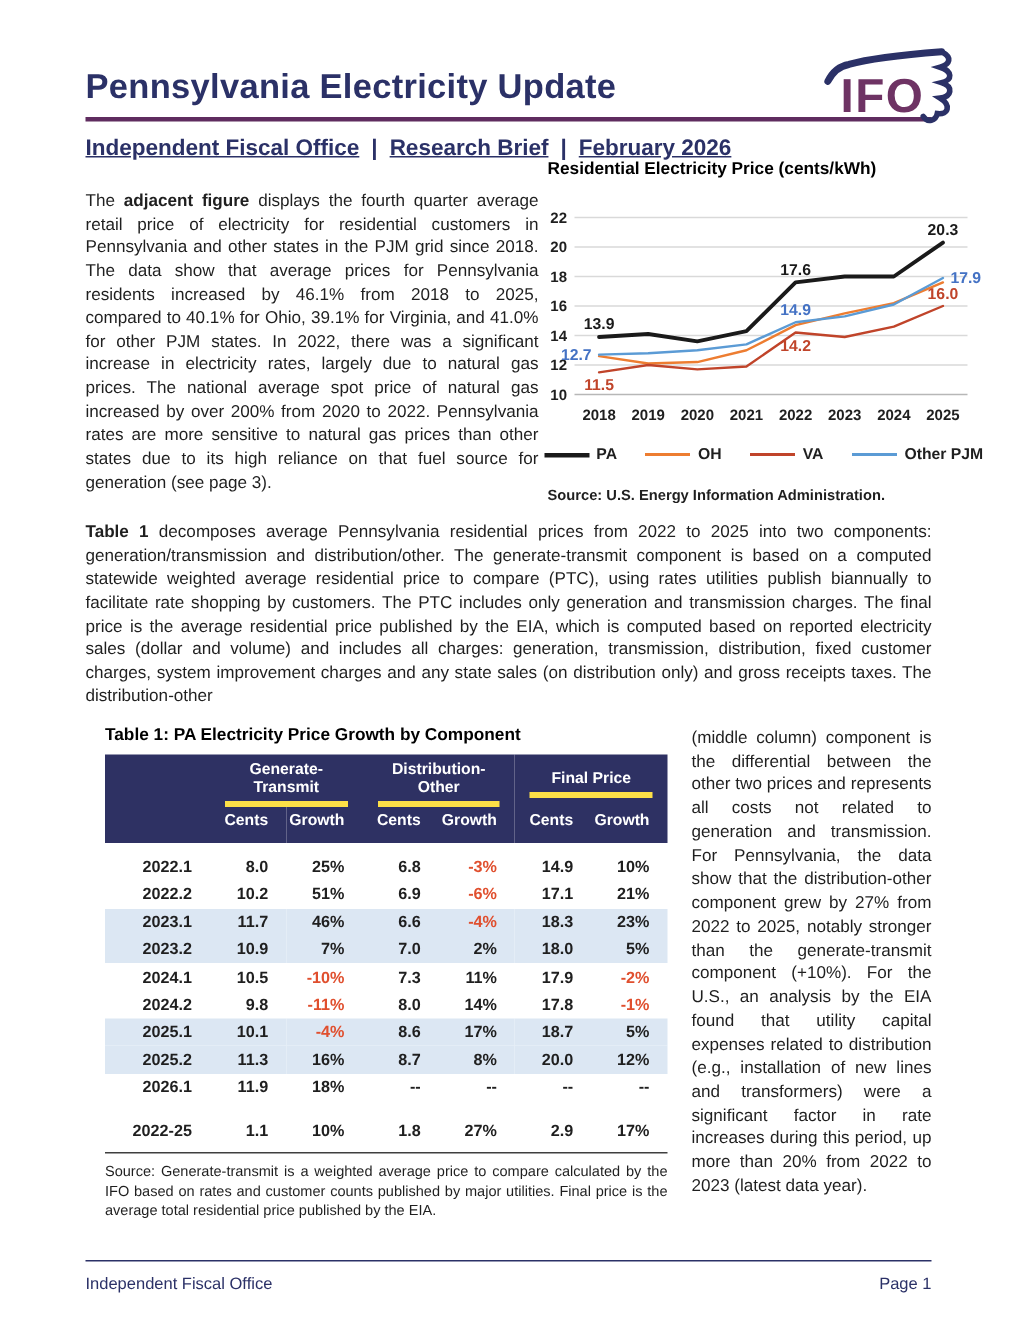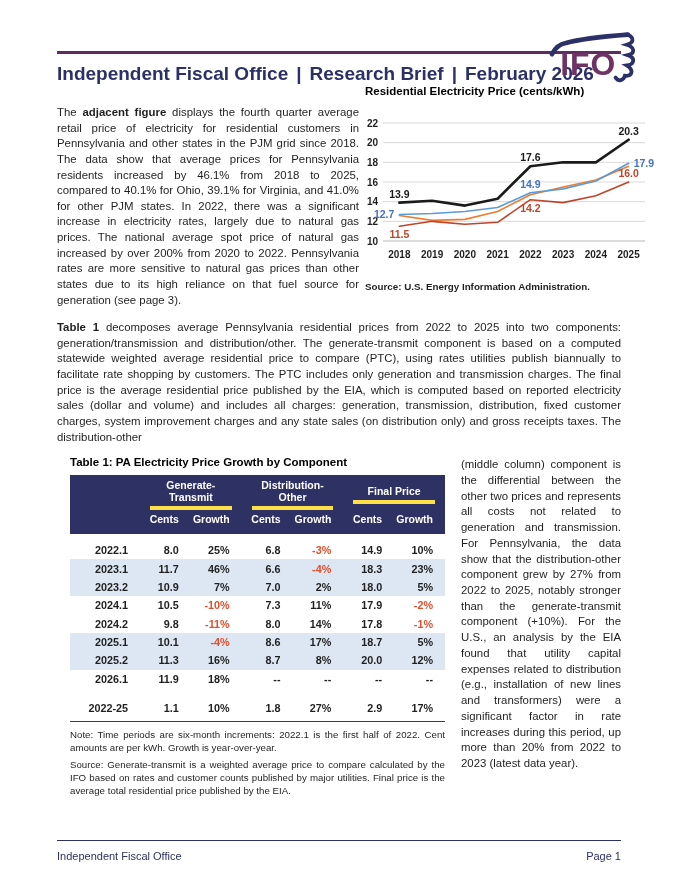--- a/index.html
+++ b/index.html
@@ -3,21 +3,21 @@
 <meta charset="utf-8">
 <style>
   html,body{margin:0;padding:0;background:#fff;}
   .page{width:678px;height:881px;position:relative;box-sizing:border-box;
     padding:44px 57px 0 57px;background:#fff;overflow:hidden;
     font-family:"Liberation Sans","DejaVu Sans",sans-serif;color:#1f1f1f;}
   
   .doc-title{margin:0;font-size:23px;font-weight:bold;color:var(--navy);letter-spacing:.2px;}
   .logo{position:absolute;top:28px;right:36px;}
   .title-rule{border-bottom:3px solid var(--rule-purple);margin-top:7px;}
-  .subtitle{margin-top:9px;font-size:19px;font-weight:bold;color:var(--navy);}
+  .subtitle{margin-top:9px;font-size:15px;font-weight:bold;color:var(--navy);text-decoration:underline;}
   .subtitle .sep{margin:0 8px;}
   
   .intro{font-size:11.4px;line-height:1.33;text-align:justify;margin:15px 0 10px;}
   .row1{display:flex;margin-right:-44px;}
   .para-left{width:302px;flex:none;font-size:11.4px;line-height:1.37;text-align:justify;margin:20px 0 0;}
   .chart-block{width:300px;flex:none;margin-left:6px;}
   .chart-title{font-size:11.5px;font-weight:bold;color:#000;margin:0 0 0 6px;}
   #chart-svg{display:block;width:300px;height:152px;margin-top:16px;}
   #chart-svg text.tick{font-size:10px;font-weight:bold;fill:#1f1f1f;
     font-family:"Liberation Sans","DejaVu Sans",sans-serif;}
@@ -48,20 +48,21 @@
   .right-col{flex:1;font-size:11.4px;line-height:1.38;text-align:justify;margin-top:3px;}
   
   .footer{position:absolute;left:57px;right:57px;bottom:19px;border-top:1px solid var(--navy);
     padding-top:9px;display:flex;justify-content:space-between;font-size:11px;color:var(--navy);}
 </style>
 </head>
 <body>
 
 <div class="page">
 
+  <h1 class="doc-title">Pennsylvania Electricity Update</h1>
 
   <svg class="logo" width="96" height="58" viewBox="0 0 100 62">
     <path d="M5,28 C9,20 14,17 20,16 C34,12 60,9 86,7" fill="none" stroke="#2B3167" stroke-width="5" stroke-linecap="round"></path>
     <path d="M86,7 C94,11 92,16 85,18 C94,21 94,27 86,29 C95,32 93,39 85,40 C93,45 91,52 83,51 C82,56 76,58 73,53" fill="none" stroke="#2B3167" stroke-width="4" stroke-linecap="round"></path>
     <text x="14" y="50" font-family="Liberation Sans, DejaVu Sans, sans-serif" font-size="34" font-weight="bold" fill="#6E3364" letter-spacing="1">IFO</text>
   </svg>
 
   <div class="title-rule"></div>
 
   <div class="subtitle">
@@ -104,20 +105,38 @@
           <text x="40.375" y="84.64999999999999" text-anchor="middle" class="pt-label" fill="#1A1A1A">13.9</text>
           <text x="171.375" y="48.26666666666665" text-anchor="middle" class="pt-label" fill="#1A1A1A">17.6</text>
           <text x="269.625" y="21.716666666666658" text-anchor="middle" class="pt-label" fill="#1A1A1A">20.3</text>
           <text x="35.375" y="104.95" text-anchor="end" class="pt-label" fill="#4472C4">12.7</text>
           <text x="171.375" y="74.81666666666666" text-anchor="middle" class="pt-label" fill="#4472C4">14.9</text>
           <text x="274.625" y="53.816666666666684" text-anchor="start" class="pt-label" fill="#4472C4">17.9</text>
           <text x="40.375" y="125.25" text-anchor="middle" class="pt-label" fill="#C0442A">11.5</text>
           <text x="171.375" y="98.7" text-anchor="middle" class="pt-label" fill="#C0442A">14.2</text>
           <text x="269.625" y="64" text-anchor="middle" class="pt-label" fill="#C0442A">16.0</text>
         </svg>
+      <div class="legend" id="chart-legend">
+          <span class="legend-item">
+            <span class="legend-sample" style="background: rgb(26, 26, 26); height: 3px;"></span>
+            <span>PA</span>
+          </span>
+          <span class="legend-item">
+            <span class="legend-sample" style="background: rgb(237, 125, 49); height: 2px;"></span>
+            <span>OH</span>
+          </span>
+          <span class="legend-item">
+            <span class="legend-sample" style="background: rgb(192, 68, 42); height: 2px;"></span>
+            <span>VA</span>
+          </span>
+          <span class="legend-item">
+            <span class="legend-sample" style="background: rgb(91, 155, 213); height: 2px;"></span>
+            <span>Other PJM</span>
+          </span>
+        </div>
       <div class="chart-source">Source: U.S. Energy Information Administration.</div>
     </figure>
   </div>
 
   <p class="para-full"><b>Table 1</b><span> decomposes average Pennsylvania residential prices from 2022 to 2025 into two components: generation/transmission and distribution/other. The generate-transmit component is based on a computed statewide weighted average residential price to compare (PTC), using rates utilities publish biannually to facilitate rate shopping by customers. The PTC includes only generation and transmission charges. The final price is the average residential price published by the EIA, which is computed based on reported electricity sales (dollar and volume) and includes all charges: generation, transmission, distribution, fixed customer charges, system improvement charges and any state sales (on distribution only) and gross receipts taxes. The distribution-other</span></p>
 
   <div class="row2">
     <div class="table-block">
       <div class="tbl-title">Table 1: PA Electricity Price Growth by Component</div>
       <table class="data" id="price-table">
@@ -147,20 +166,29 @@
         <tbody id="price-table-body">
             <tr class="lead">
               <td class="period">2022.1</td>
               <td>8.0</td>
               <td>25%</td>
               <td>6.8</td>
               <td class="neg">-3%</td>
               <td>14.9</td>
               <td>10%</td>
             </tr>
+            <tr>
+              <td class="period">2022.2</td>
+              <td>10.2</td>
+              <td>51%</td>
+              <td>6.9</td>
+              <td class="neg">-6%</td>
+              <td>17.1</td>
+              <td>21%</td>
+            </tr>
             <tr class="hl">
               <td class="period">2023.1</td>
               <td>11.7</td>
               <td>46%</td>
               <td>6.6</td>
               <td class="neg">-4%</td>
               <td>18.3</td>
               <td>23%</td>
             </tr>
             <tr class="hl">
@@ -225,21 +253,20 @@
               <td>1.1</td>
               <td>10%</td>
               <td>1.8</td>
               <td>27%</td>
               <td>2.9</td>
               <td>17%</td>
             </tr>
           </tbody>
       </table>
       <div class="notes">
-        <p class="note">Note: Time periods are six-month increments: 2022.1 is the first half of 2022. Cent amounts are per kWh. Growth is year-over-year.</p>
         <p class="note">Source: Generate-transmit is a weighted average price to compare calculated by the IFO based on rates and customer counts published by major utilities. Final price is the average total residential price published by the EIA.</p>
       </div>
     </div>
     <p class="right-col">(middle column) component is the differential between the other two prices and represents all costs not related to generation and transmission. For Pennsylvania, the data show that the distribution-other component grew by 27% from 2022 to 2025, notably stronger than the generate-transmit component (+10%). For the U.S., an analysis by the EIA found that utility capital expenses related to distribution (e.g., installation of new lines and transformers) were a significant factor in rate increases during this period, up more than 20% from 2022 to 2023 (latest data year).</p>
   </div>
 
   <div class="footer">
     <span>Independent Fiscal Office</span>
     <span>Page 1</span>
   </div>

